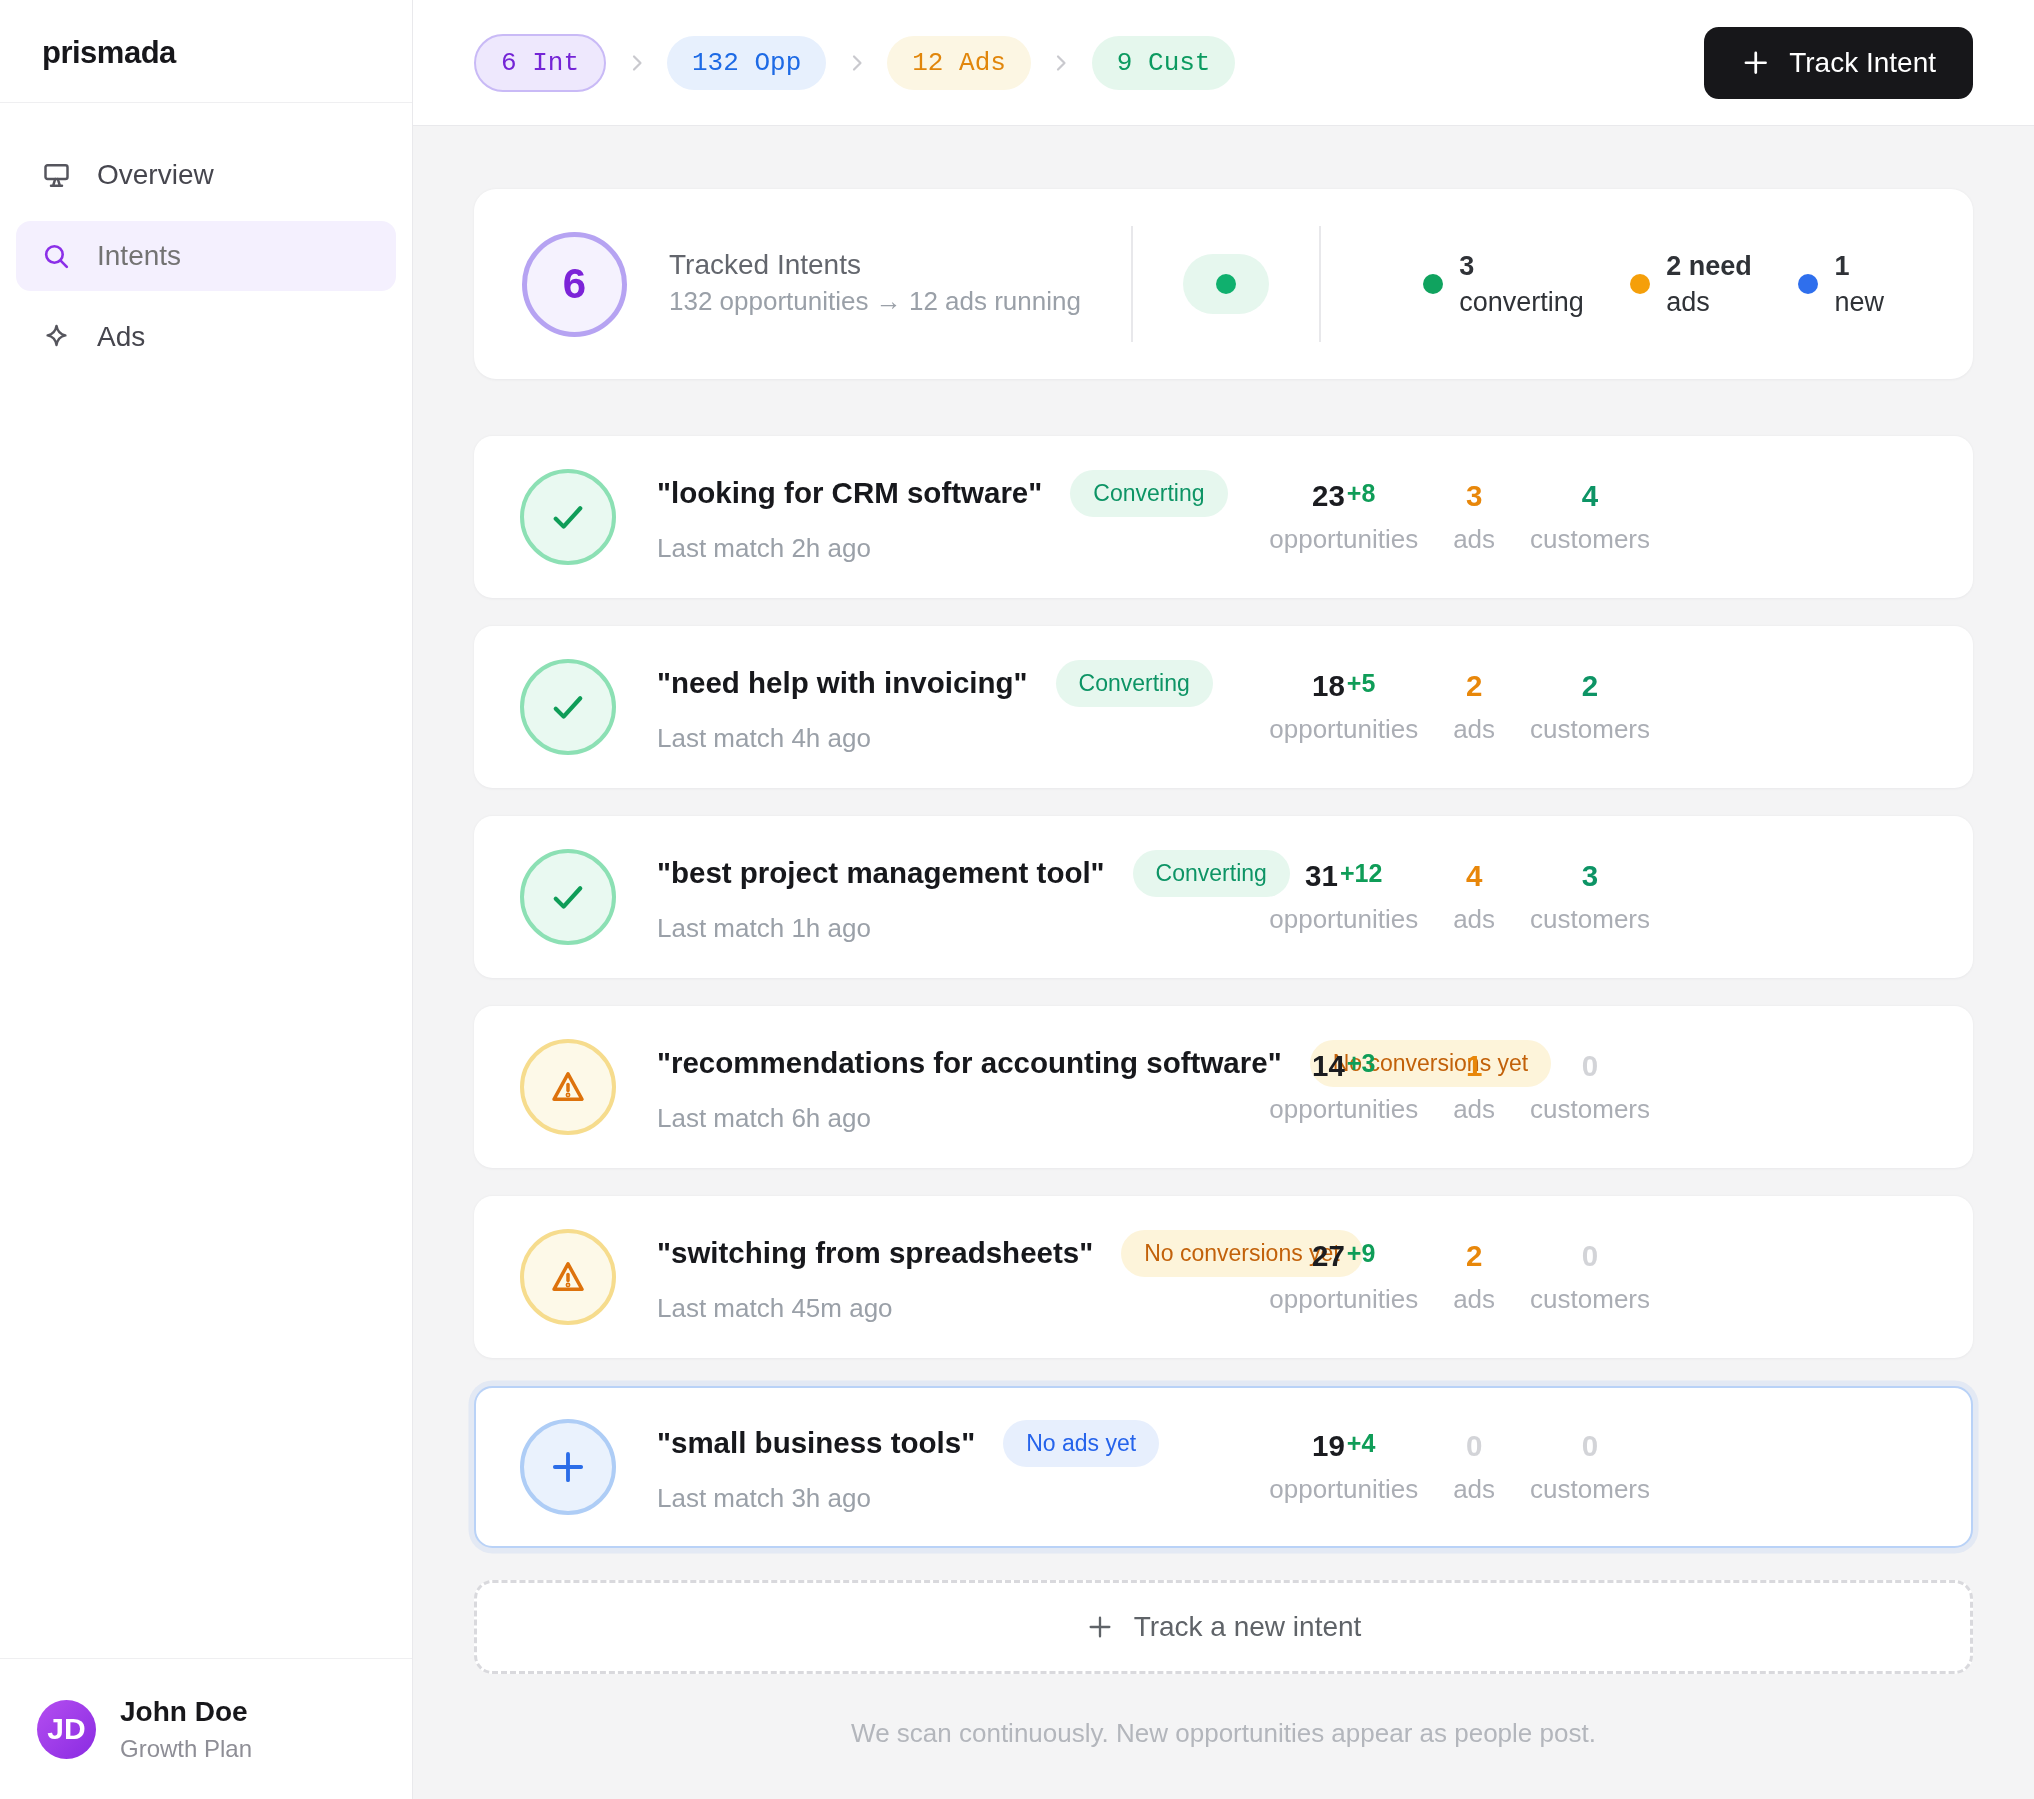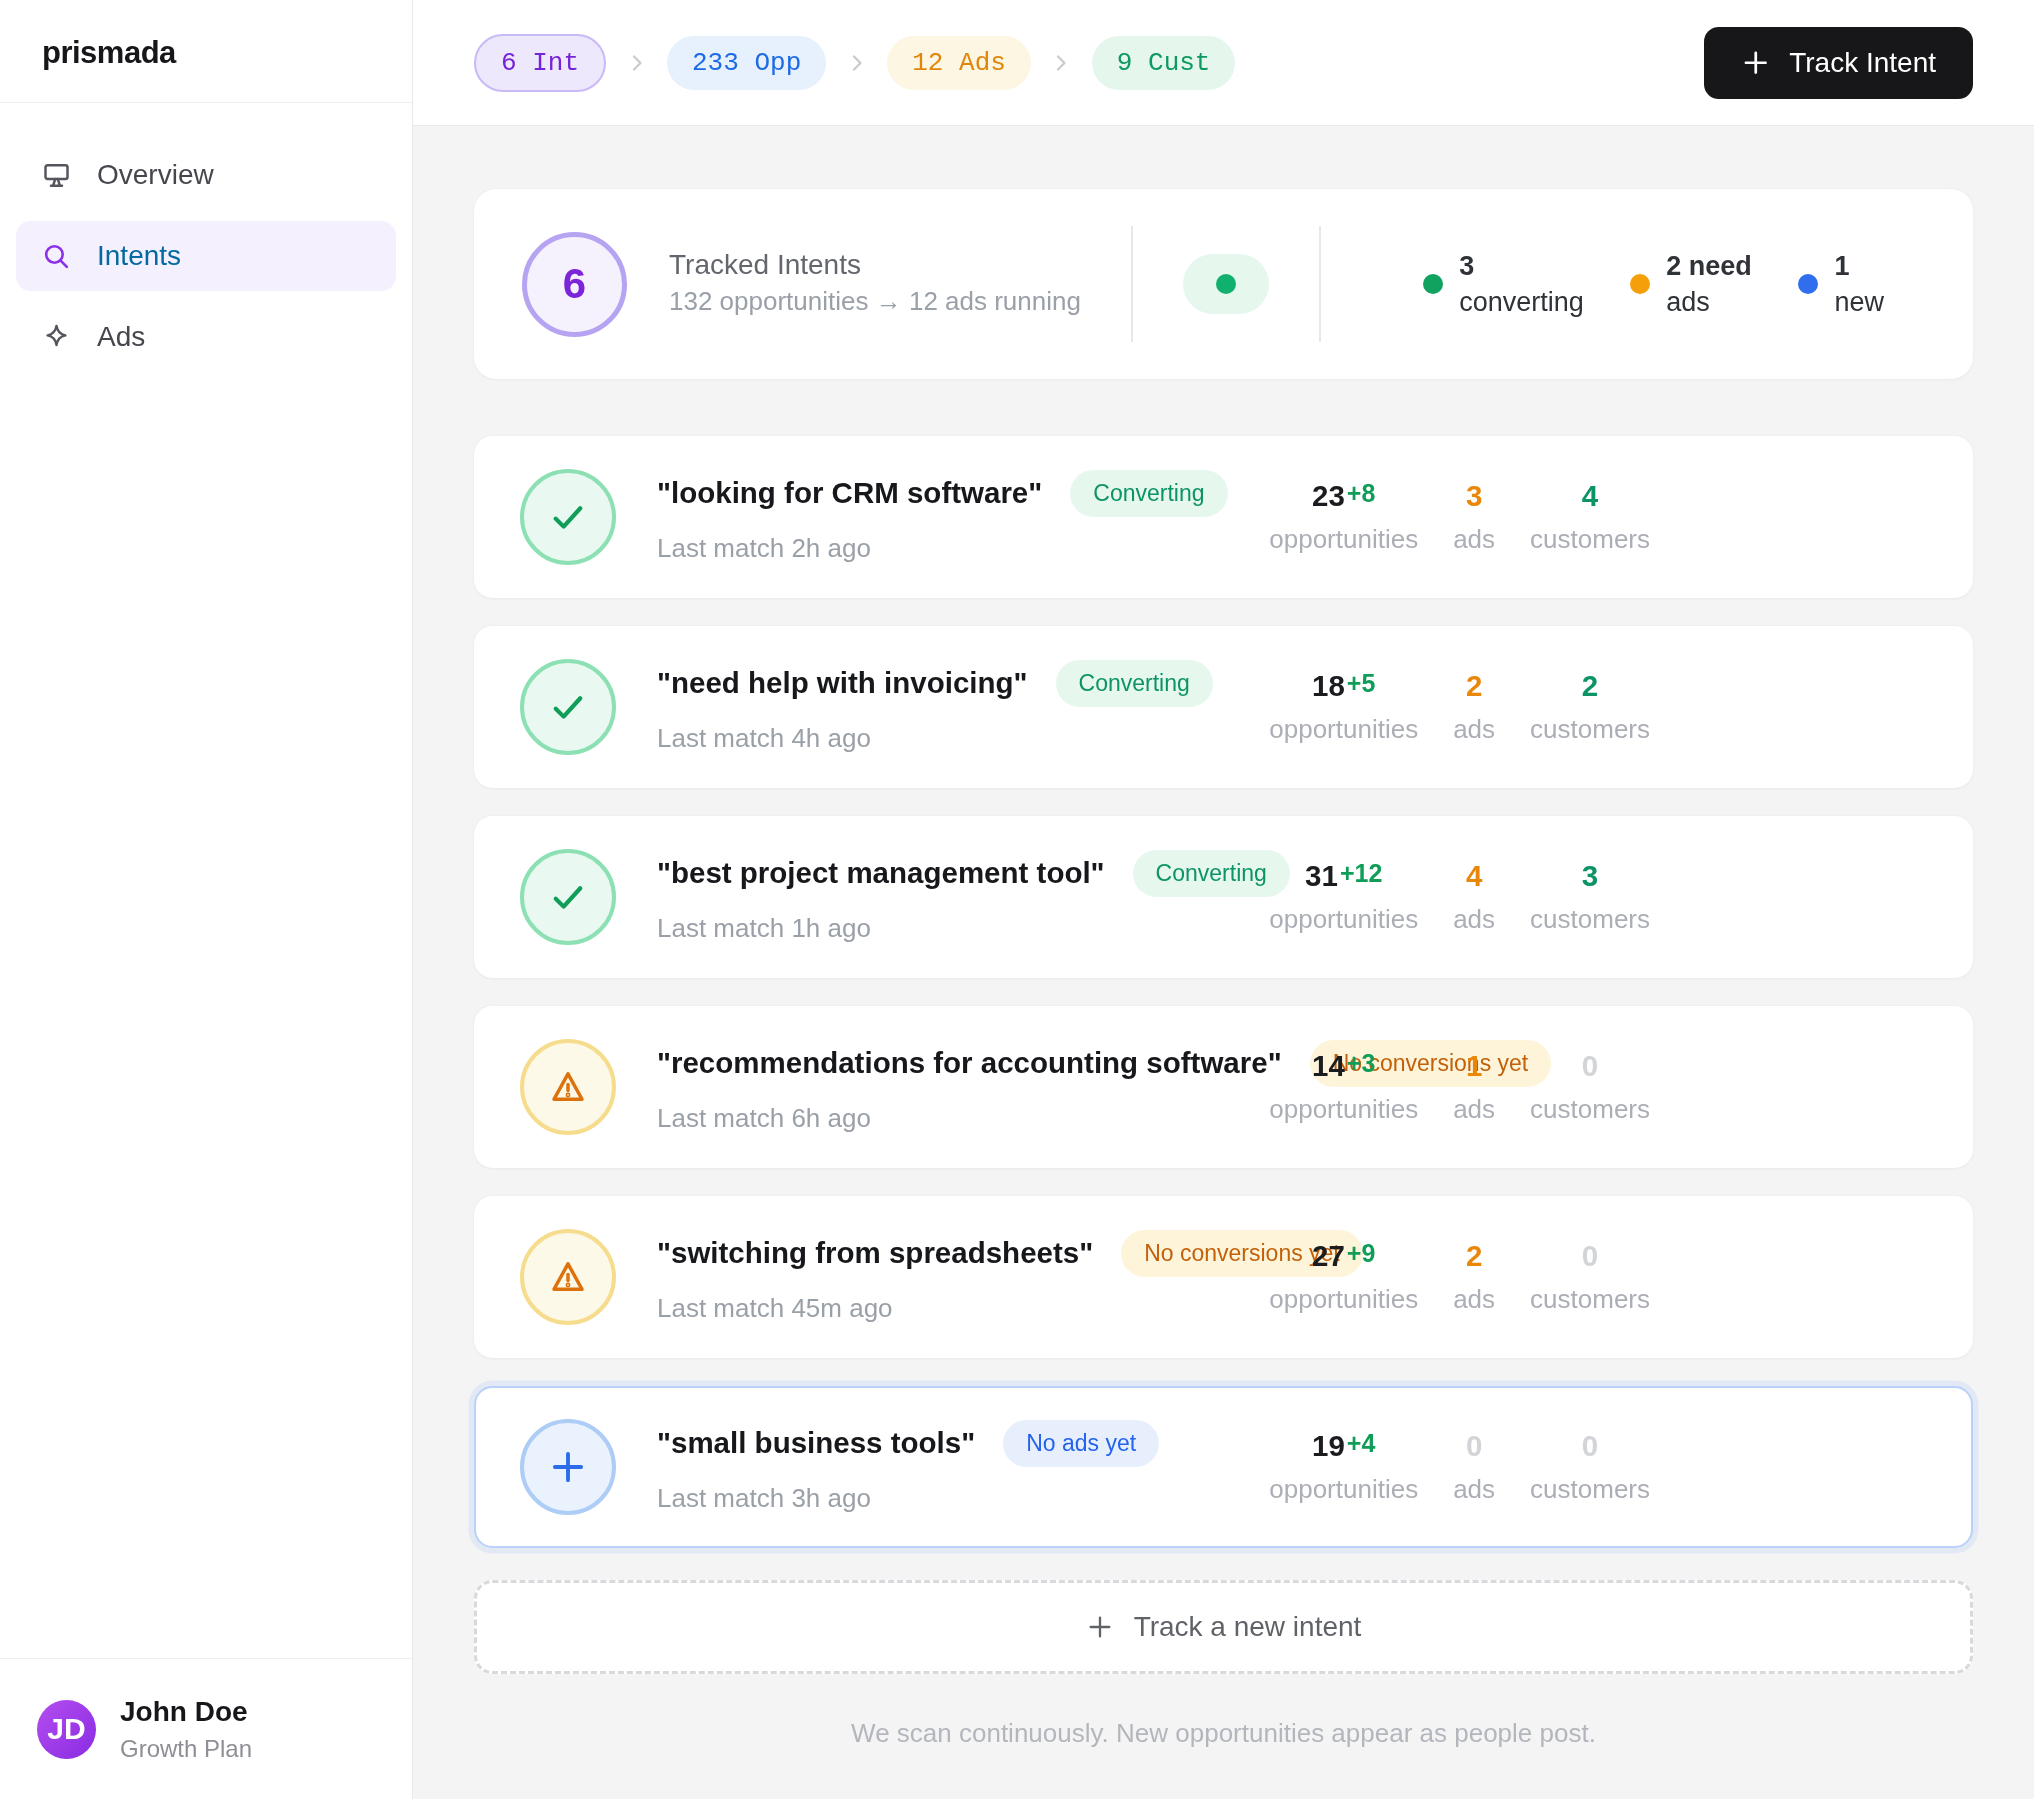--- a/index.html
+++ b/index.html
@@ -9,21 +9,21 @@
     background:#f4f4f5; color:#17181c; overflow:hidden;
   }
   .app { display:flex; width:100%; height:100%; }
 
   
   .sidebar { width:413px; background:#fff; border-right:0.9px solid #e9e9ec; display:flex; flex-direction:column; flex-shrink:0; }
   .logo-area { padding:35px 42px 31px; border-bottom:0.9px solid #efeff1; }
   .logo { font-size:31px; font-weight:700; letter-spacing:-0.5px; color:#17171b; }
   .nav { padding:37px 16px; display:flex; flex-direction:column; gap:11px; }
   .nav-item { display:flex; align-items:center; gap:24px; padding:18.5px 24px; border-radius:14.8px; font-size:28px; color:#46464e; cursor:pointer; }
-  .nav-item.active { background:#f4f0fe; color:#0369a1; font-weight:500; }
+  .nav-item.active { background:#f4f0fe; color:#737373; font-weight:500; }
   .nav-icon { width:33px; height:33px; flex-shrink:0; }
   .nav-icon svg { width:100%; height:100%; display:block; }
   .sidebar-footer { margin-top:auto; border-top:0.9px solid #efeff1; padding:37px 37px; display:flex; align-items:center; gap:24px; }
   .avatar { width:59px; height:59px; border-radius:50%; background:linear-gradient(135deg,#b44ef0,#8a2be2); color:#fff; font-size:30px; font-weight:700; display:flex; align-items:center; justify-content:center; flex-shrink:0; }
   .user-name { font-size:28px; font-weight:600; color:#17171b; }
   .user-plan { font-size:24px; color:#8e8e96; margin-top:7.4px; }
 
   
   .main { flex:1; display:flex; flex-direction:column; min-width:0; }
   .topbar { height:126px; background:#fff; border-bottom:0.9px solid #e9e9ec; display:flex; align-items:center; justify-content:space-between; padding:0 61px; flex-shrink:0; }
@@ -144,21 +144,21 @@
   <div class="main">
 
     <div class="topbar">
       <div class="breadcrumb" id="breadcrumb-container">
           <span class="crumb crumb-purple">6 Int</span>
           <span class="crumb-sep">
             <svg viewBox="0 0 24 24" fill="none" stroke="#c9c9ce" stroke-width="2.2" stroke-linecap="round" stroke-linejoin="round">
               <path d="M9 5.5l6.5 6.5L9 18.5"></path>
             </svg>
           </span>
-          <span class="crumb crumb-blue">233 Opp</span>
+          <span class="crumb crumb-blue">132 Opp</span>
           <span class="crumb-sep">
             <svg viewBox="0 0 24 24" fill="none" stroke="#c9c9ce" stroke-width="2.2" stroke-linecap="round" stroke-linejoin="round">
               <path d="M9 5.5l6.5 6.5L9 18.5"></path>
             </svg>
           </span>
           <span class="crumb crumb-orange">12 Ads</span>
           <span class="crumb-sep">
             <svg viewBox="0 0 24 24" fill="none" stroke="#c9c9ce" stroke-width="2.2" stroke-linecap="round" stroke-linejoin="round">
               <path d="M9 5.5l6.5 6.5L9 18.5"></path>
             </svg>

